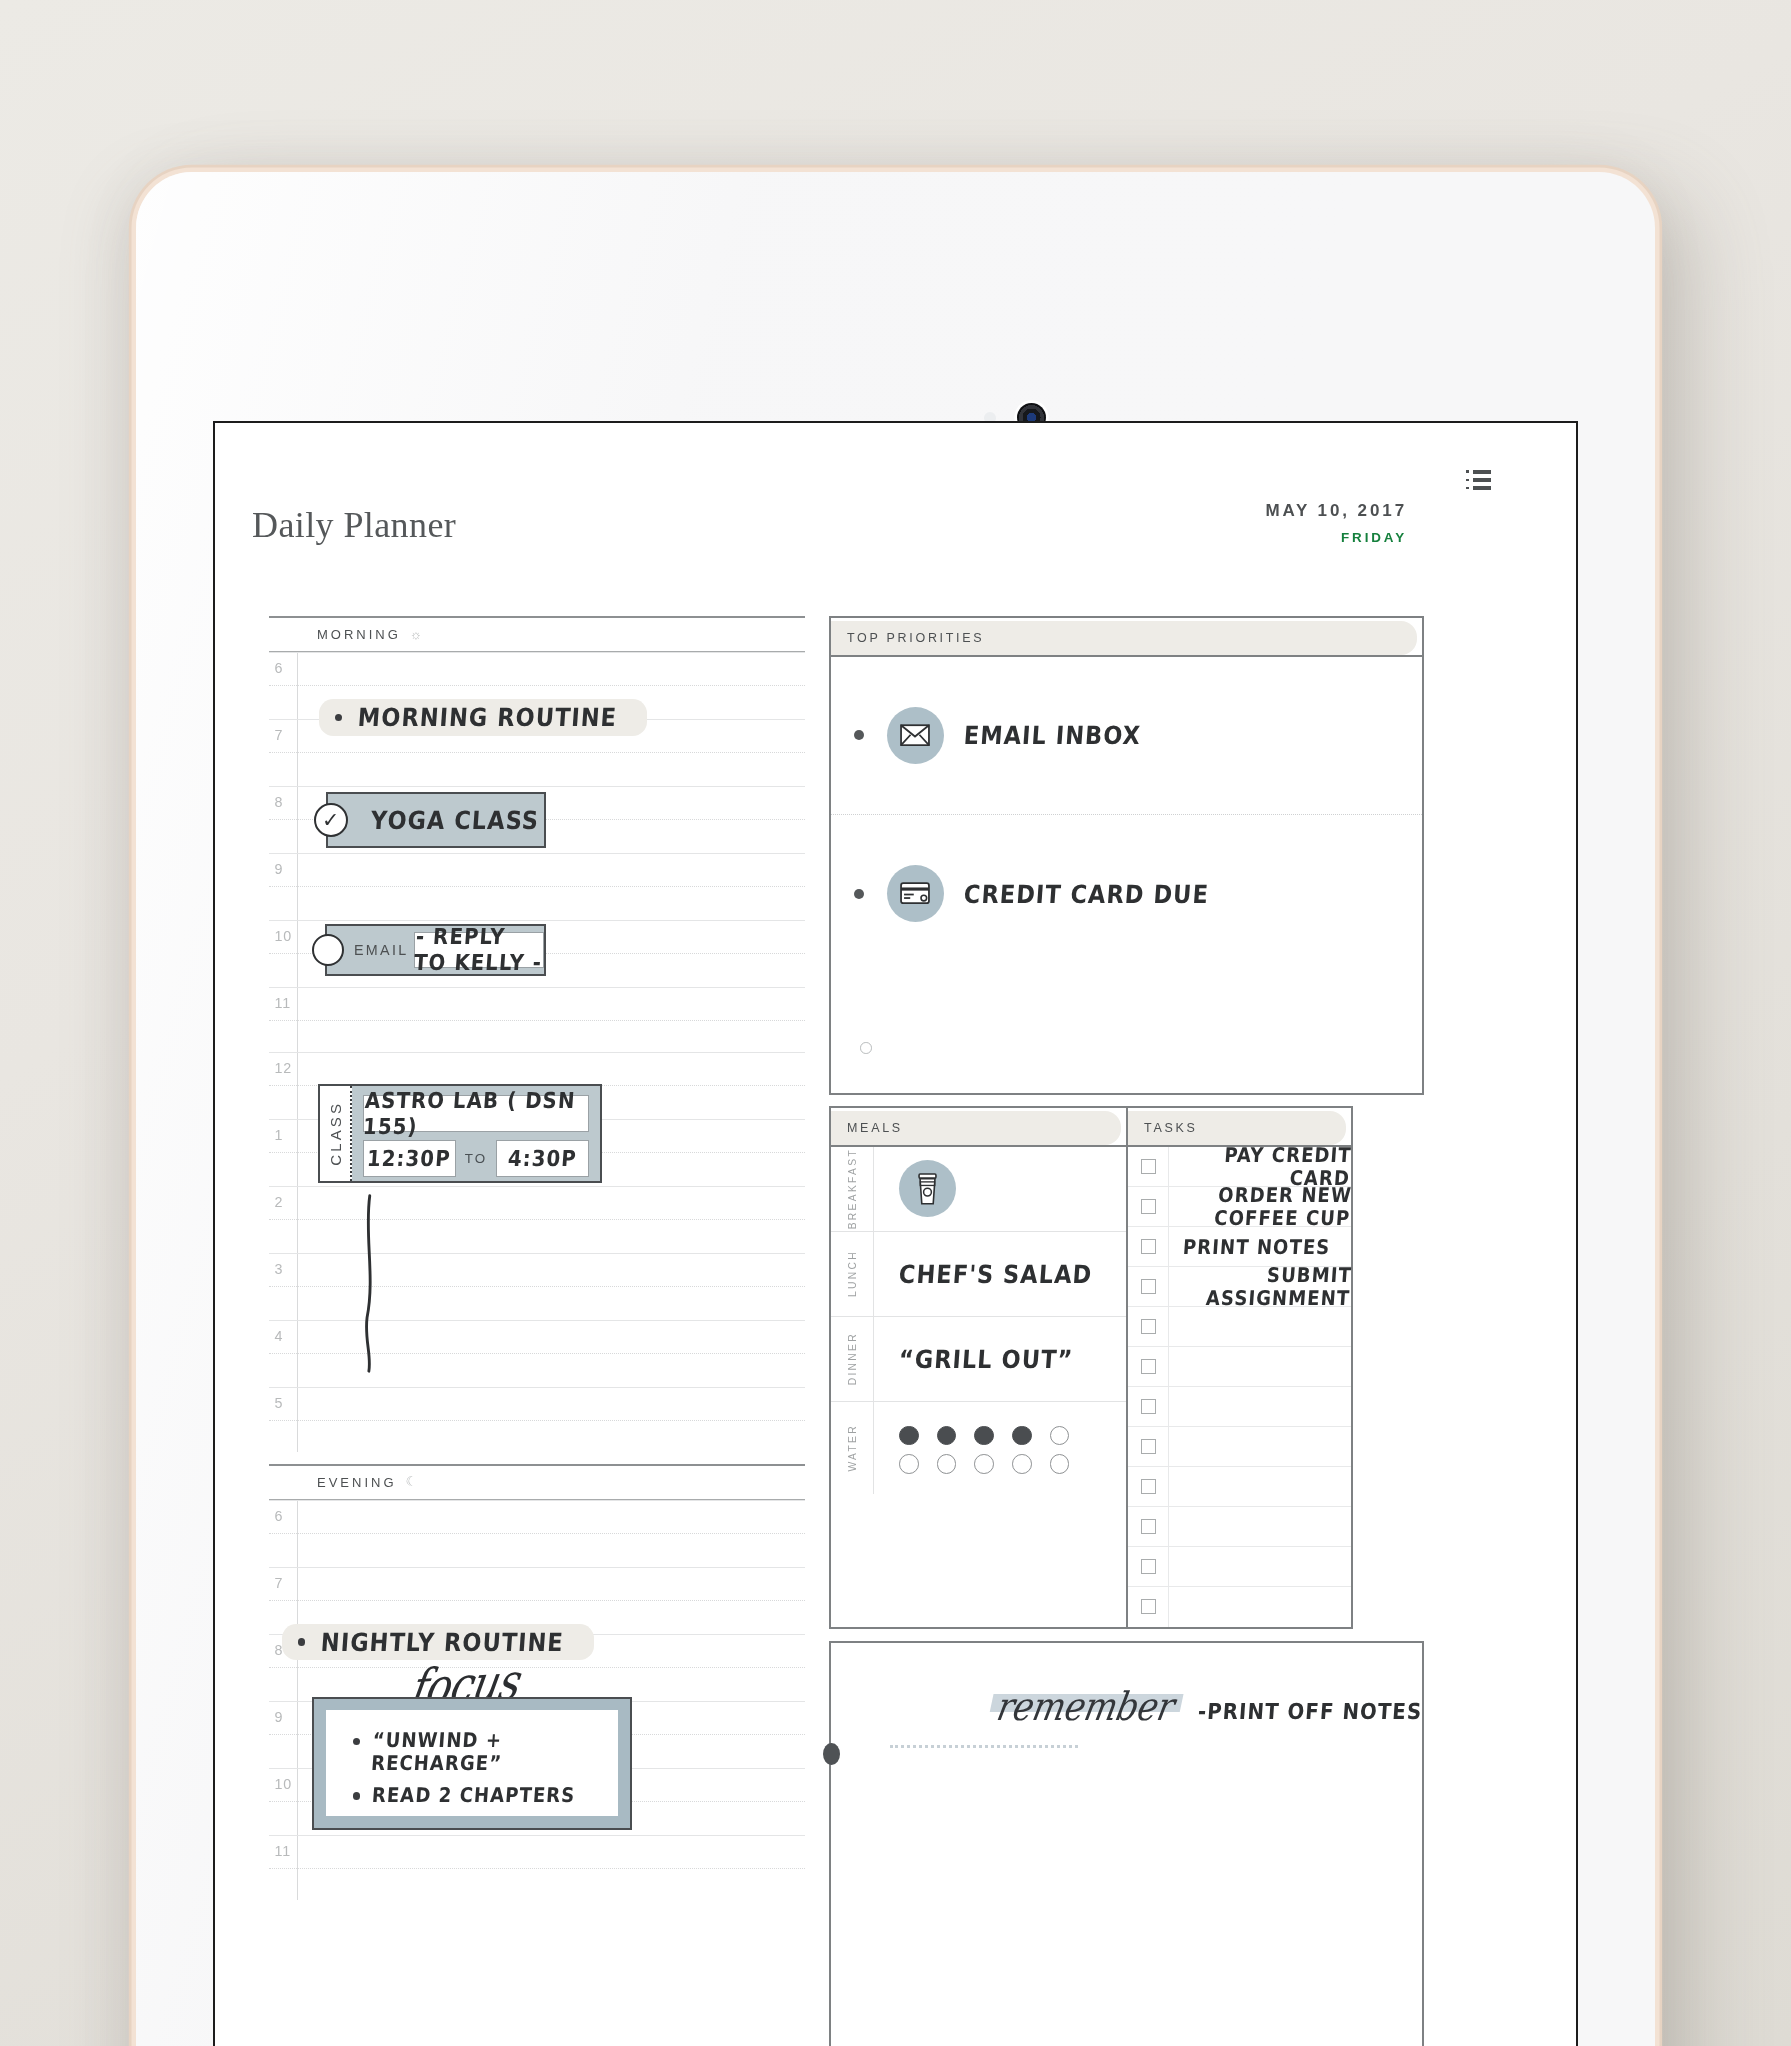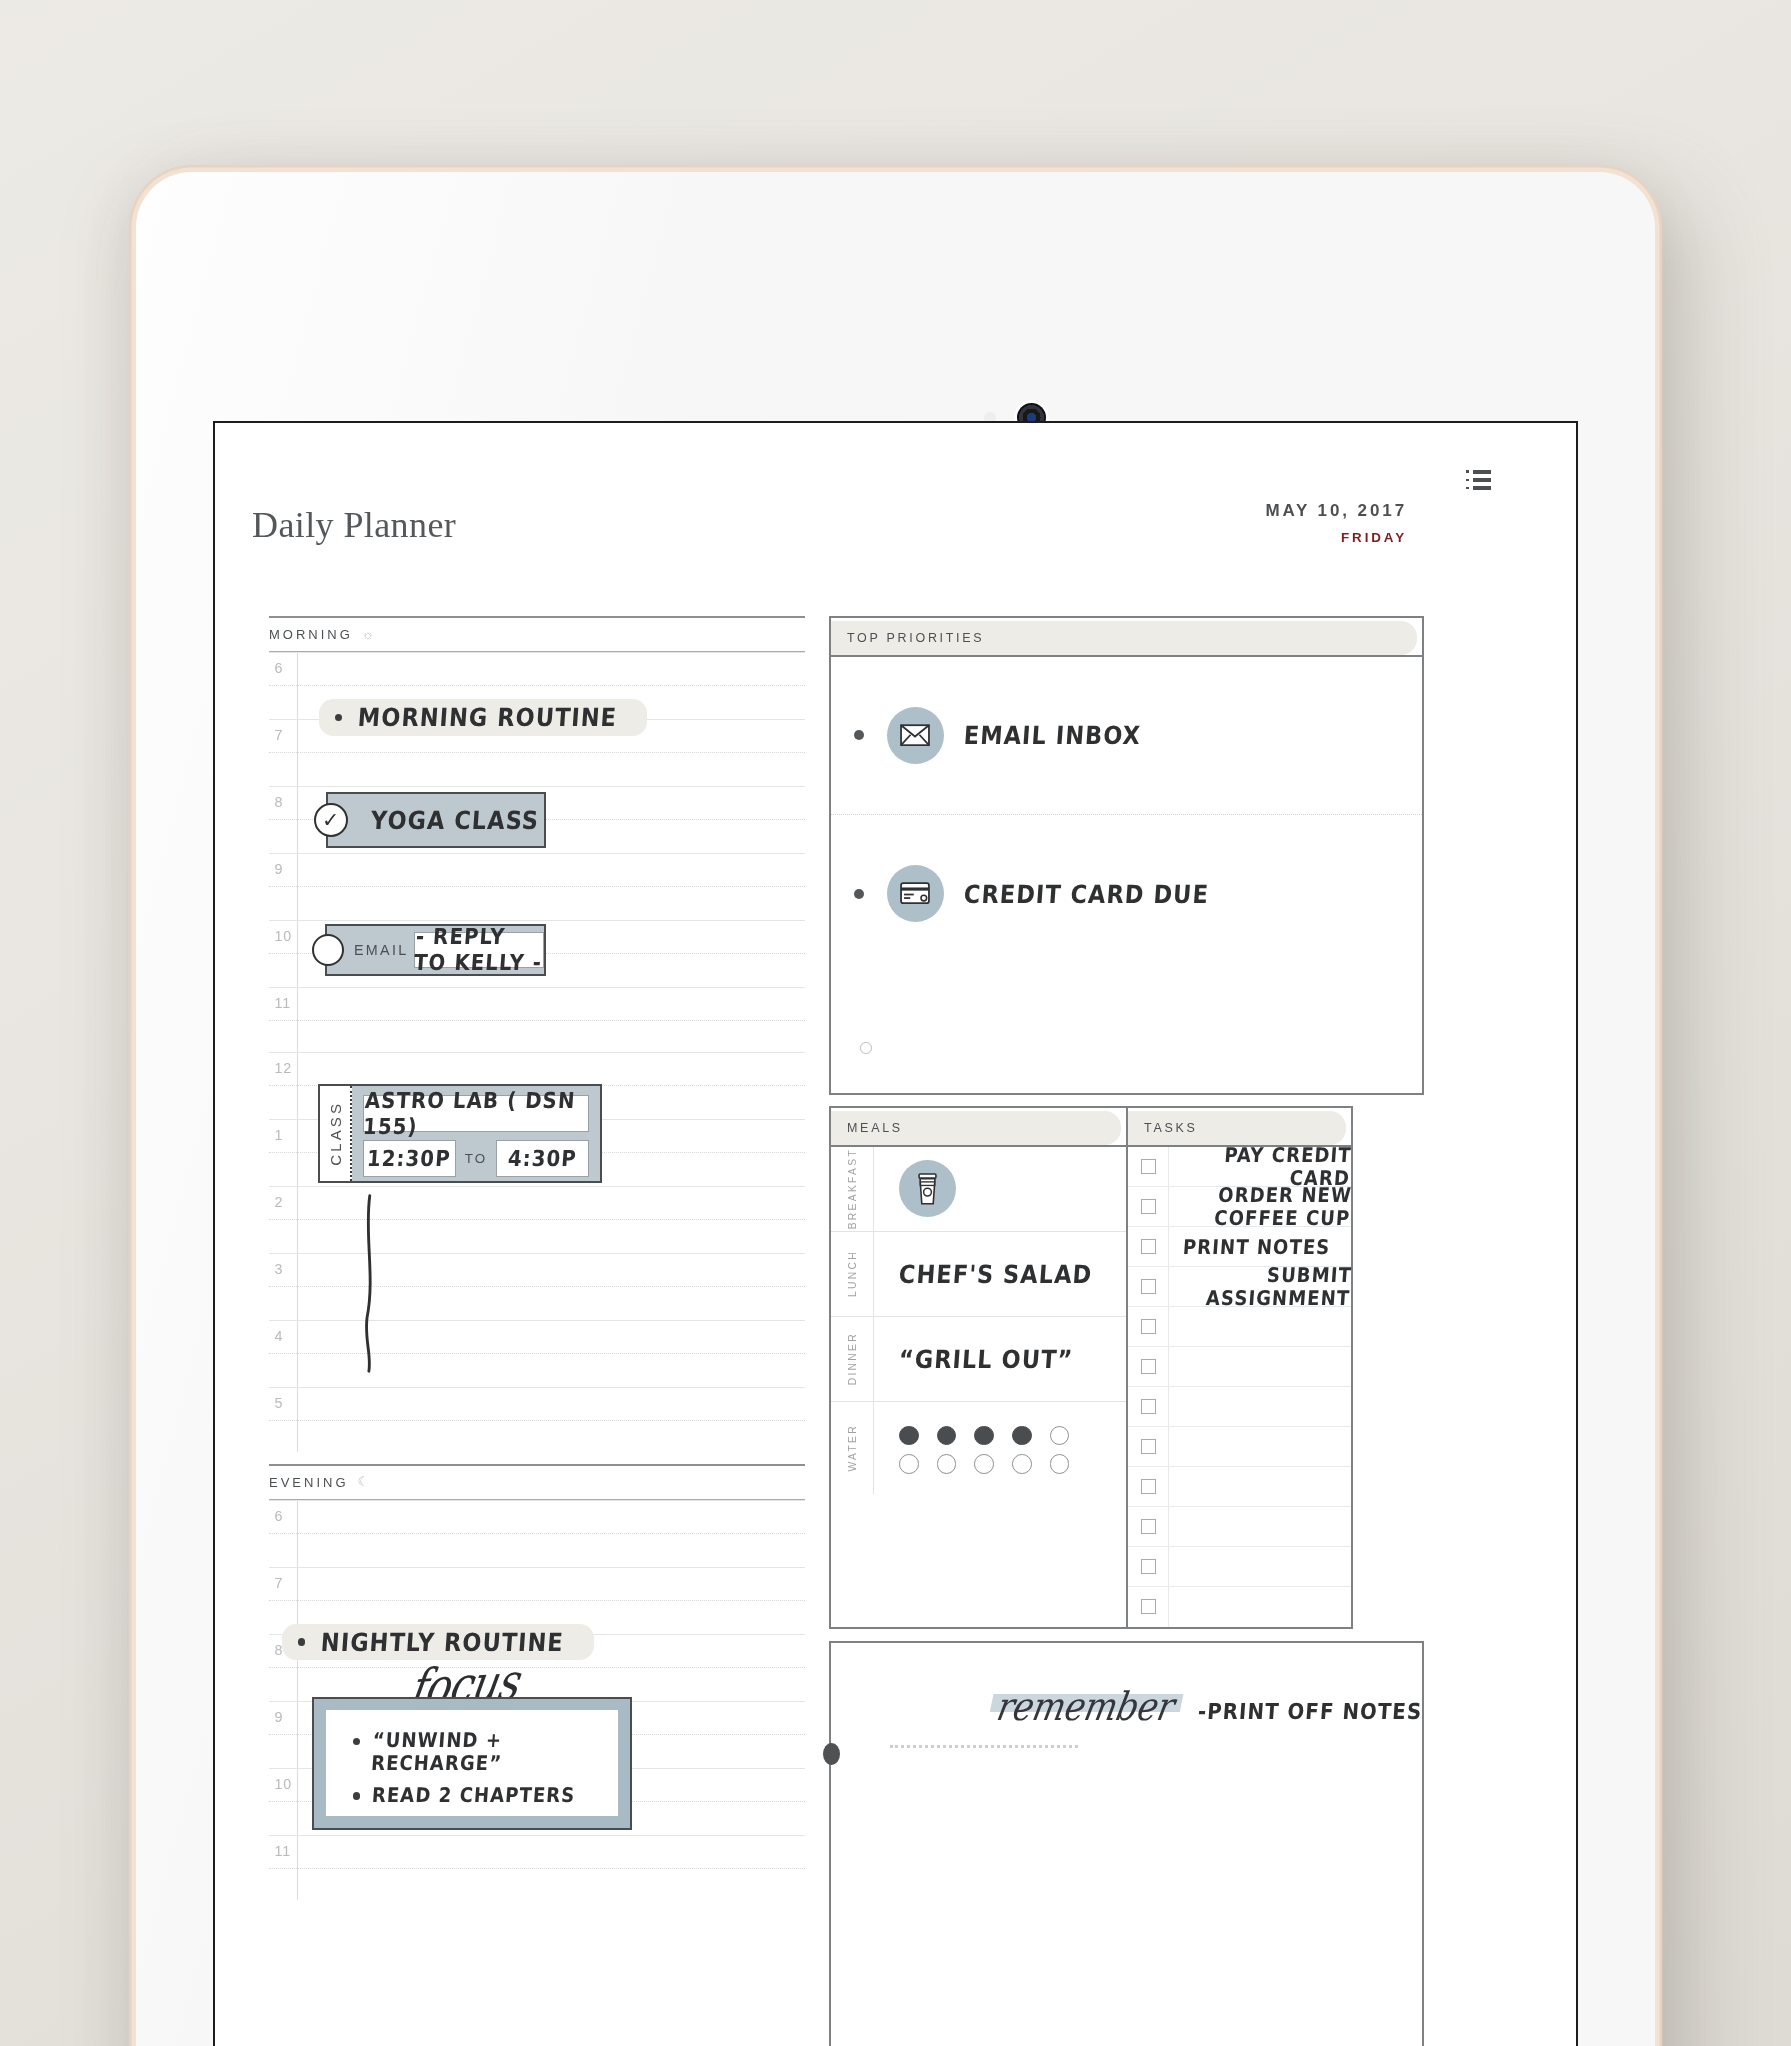--- a/index.html
+++ b/index.html
@@ -61,40 +61,40 @@
   }
   
   #app-header { position:absolute; left:37px; top:56px; width:1155px; height:82px; }
   #page-title {
     font-family: "Liberation Serif", serif;
     font-size: 36px; color:#55585a; letter-spacing:0.4px;
     position:absolute; left:0; top:25px;
   }
   #date-block { position:absolute; right:0; top:21.5px; text-align:right; }
   #date-main { font-size:17px; font-weight:bold; letter-spacing:2.9px; color:#4d5052; }
-  #date-day { font-size:13.4px; font-weight:bold; letter-spacing:2.9px; color:#7f1d1d; margin-top:9.9px; }
+  #date-day { font-size:13.4px; font-weight:bold; letter-spacing:2.9px; color:#15803d; margin-top:9.9px; }
   #menu-icon {
     position:absolute; left:1251px; top:47px;
     width:27px; height:23px;
   }
   #menu-icon .row { display:flex; align-items:center; margin-bottom:4.5px; }
   #menu-icon .dot { width:2.7px; height:2.7px; background:#4d5052; margin-right:4.5px; }
   #menu-icon .bar { width:18px; height:3.6px; background:#4d5052; }
 
   
   .col-left { position:absolute; left:54px; top:193px; width:536px; }
   .col-right { position:absolute; left:614px; top:193px; width:595px; }
 
   
   .period {
     border-top:2.7px solid #8d9092;
     border-bottom:0.9px solid #a8abac;
     height:36px; display:flex; align-items:center;
   }
-  .period-label { font-size:13px; letter-spacing:3px; color:#4d5052; }
+  .period-label { font-size:13px; letter-spacing:3px; color:#4d5052;margin-left:48px; }
   .period-icon { margin-left:9px; color:#b9bcbd; font-size:13.4px; line-height:1; }
 
   
   .sched { position:relative; }
   .hour-row { position:relative; height:67px; }
   .hl-solid { position:absolute; left:0; right:0; top:0; border-top:0.9px solid #e4e5e6; }
   .hl-dot { position:absolute; left:0; right:0; top:0; border-top:0.9px dotted #d8d9da; }
   .hour-num {
     position:absolute; left:5.4px; top:8px;
     font-size:14.3px; color:#b8babb; letter-spacing:0.9px;

